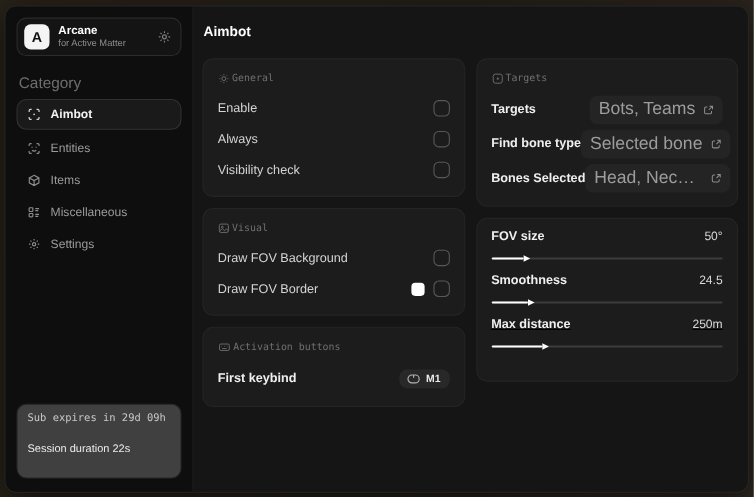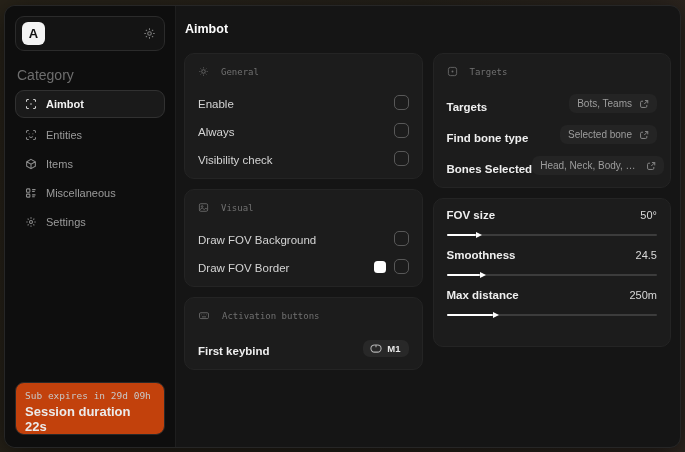--- a/index.html
+++ b/index.html
@@ -36,63 +36,63 @@
     display:flex; align-items:center; gap:9px; height:27px; padding:0 9px;
     font-size:11px; color:#9b9b9b; border:1px solid transparent; border-radius:9px;
     margin-bottom:2px; cursor:pointer;
   }
   .nav-item.sel {
     background:#1a1a1a; border-color:#313131; color:#f2f2f2; font-weight:bold; height:28px; margin-bottom:3px;
   }
   .nav-item svg { flex-shrink:0; opacity:.9; }
   .side-footer {
     margin-top:auto; border:1px solid #282828; border-radius:9px;
-    background:#c2410c; padding:7px 9px 0;
+    background:#404040; padding:7px 9px 20px;
   }
   .sub-line { font-family:"DejaVu Sans Mono", monospace; font-size:9.5px; color:#c8c8c8; white-space:nowrap; }
-  .sess-line { font-size:13px; font-weight:bold; color:#ebebeb; margin-top:3px; }
+  .sess-line { font-size:10px; font-weight:normal; color:#ebebeb; margin-top:17px; }
   
   .main { flex:1; padding:11px 9px 10px 8px; }
   .page-title { font-size:12.5px; font-weight:bold; color:#fcfcfc; margin:5px 0 17px 1px; }
   .cols { display:flex; gap:10px; align-items:flex-start; }
   .col { flex:1; min-width:0; }
   .card {
     background:#1c1c1c; border:1px solid #242424; border-radius:10px;
     padding:10px 13px 12px; margin-bottom:10px;
   }
   .card-header {
-    display:flex; align-items:center; gap:12px;
+    display:flex; align-items:center; gap:2px;
     font-family:"DejaVu Sans Mono", monospace; font-size:9px; color:#707070;
     margin:2px 0 10px;
   }
   .card-header svg { color:#6b6b6b; }
-  .row { display:flex; align-items:flex-end; justify-content:space-between; height:23px; margin-bottom:5px; }
+  .row { display:flex; align-items:center; justify-content:space-between; height:23px; margin-bottom:5px; }
   .row:last-child { margin-bottom:0; }
   .row-label { font-size:11.5px; color:#d4d4d4; white-space:nowrap; }
   .row-label.strong { font-weight:bold; color:#efefef; }
   .checkbox {
     width:15px; height:15px; border:1.5px solid #585858; border-radius:5px;
     background:transparent; cursor:pointer; flex-shrink:0;
   }
   .right-group { display:flex; align-items:center; gap:8px; }
   .swatch { width:12px; height:12px; border-radius:3.5px; cursor:pointer; }
   .pill {
     display:flex; align-items:center; gap:5px; background:#282828; border-radius:7px;
     padding:3px 8px 3px 7px; font-size:9.5px; font-weight:bold; color:#e9e9e9; cursor:pointer;
   }
   .pill svg { color:#b3b3b3; }
   .select {
     display:flex; align-items:center; gap:7px; background:#242424; border-radius:7px;
-    padding:4px 8px; font-size:10px; color:#9d9d9d; cursor:pointer; max-width:158px;
+    padding:4px 8px; font-size:16px; color:#9d9d9d; cursor:pointer; max-width:158px;
   }
   .select .sel-text { white-space:nowrap; overflow:hidden; text-overflow:ellipsis; }
   .select svg { color:#8d8d8d; flex-shrink:0; }
   
   .slider-group { margin-bottom:13px; }
-  .slider-group:last-child { margin-bottom:18px; }
+  .slider-group:last-child { margin-bottom:18px;text-decoration:underline; }
   .slider-head { display:flex; justify-content:space-between; align-items:flex-start; height:18px; }
   .slider-value { font-size:11px; color:#d9d9d9; }
   .track { position:relative; height:3px; margin-top:6px; cursor:pointer; }
   .track::before { content:""; position:absolute; left:0; right:0; top:1px; height:2px; background:#3c3c3c; border-radius:1px; }
   .fill { position:absolute; left:0; top:0.5px; height:2.5px; background:#ffffff; border-radius:2px; }
   .thumb {
     position:absolute; right:-6px; top:50%; transform:translateY(-50%);
     width:0; height:0; border-left:6px solid #ffffff;
     border-top:3.5px solid transparent; border-bottom:3.5px solid transparent;
   }
@@ -100,20 +100,24 @@
 </head>
 <body>
 
 <div class="window">
 
   <aside class="sidebar">
     <div class="brand">
       <div class="logo">
         <span>A</span>
       </div>
+      <div>
+        <div class="brand-name">Arcane</div>
+        <div class="brand-sub">for Active Matter</div>
+      </div>
       <span class="gear">
         <svg width="13" height="13" viewBox="0 0 16 16" fill="none" stroke="currentColor" stroke-width="1.3">
             <circle cx="8" cy="8" r="2.2"></circle>
             <path d="M8 1.6v2M8 12.4v2M1.6 8h2M12.4 8h2M3.5 3.5l1.4 1.4M11.1 11.1l1.4 1.4M12.5 3.5l-1.4 1.4M4.9 11.1l-1.4 1.4"></path>
           </svg>
       </span>
     </div>
 
     <div class="cat-label">Category</div>
 

